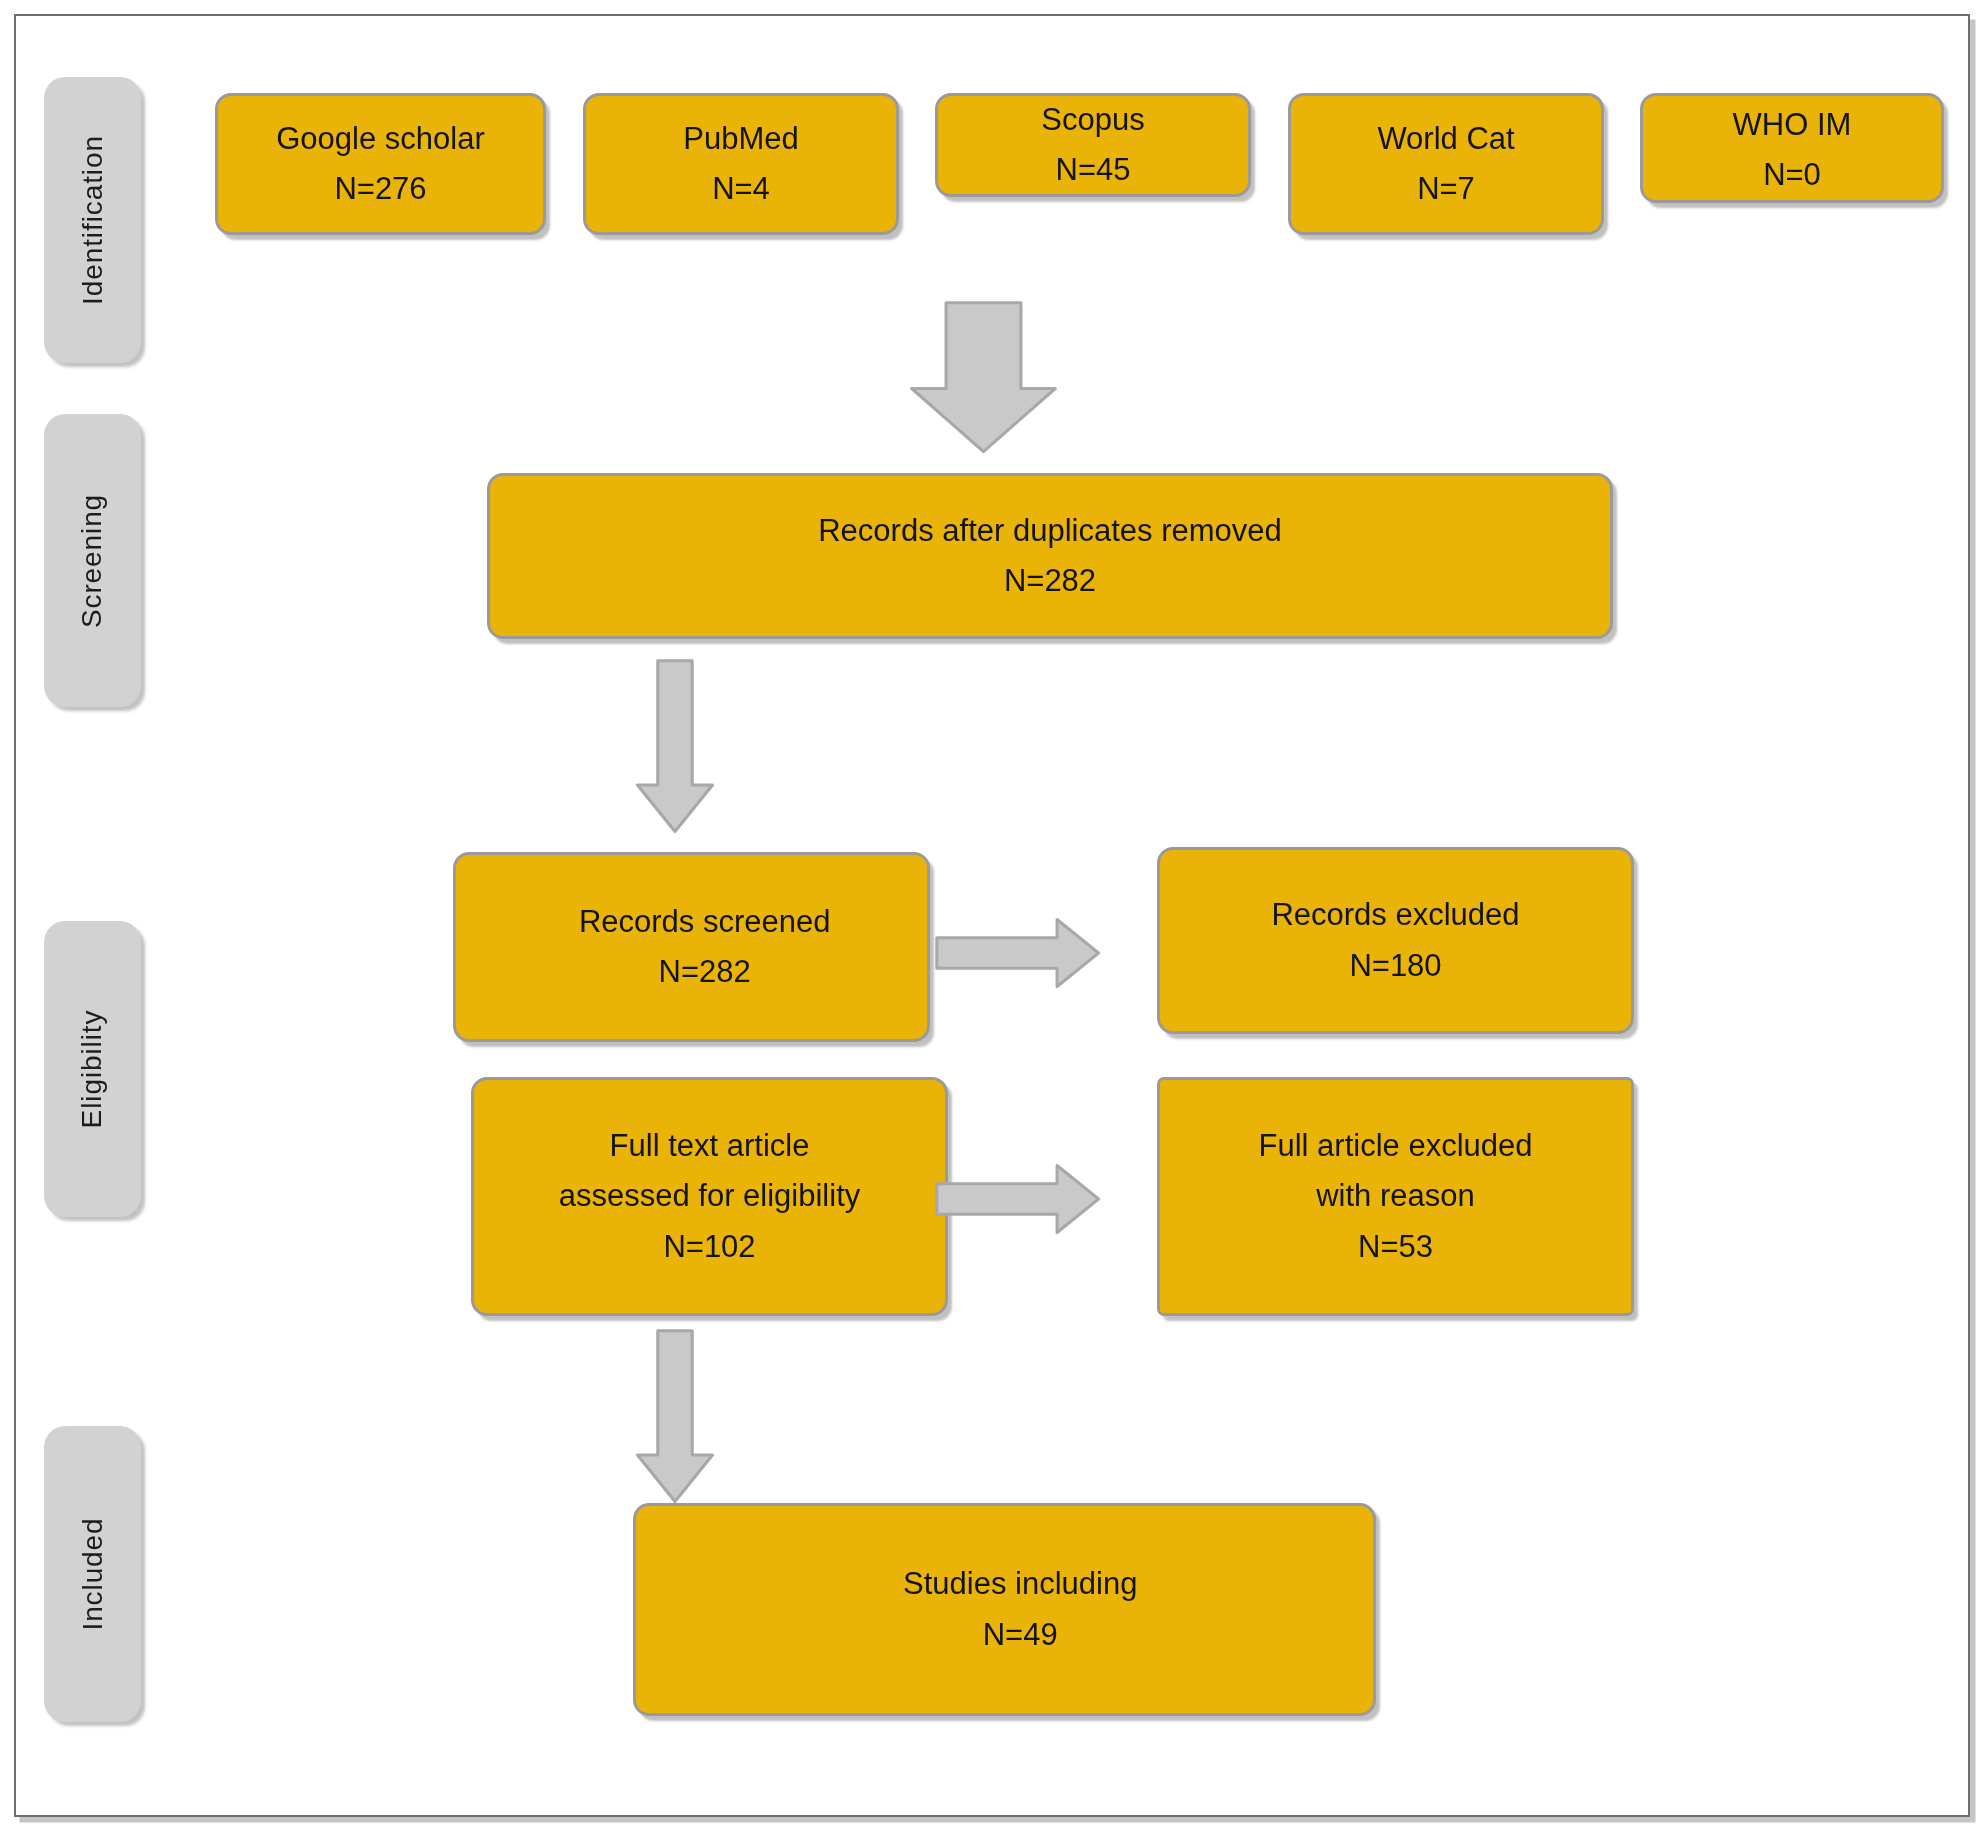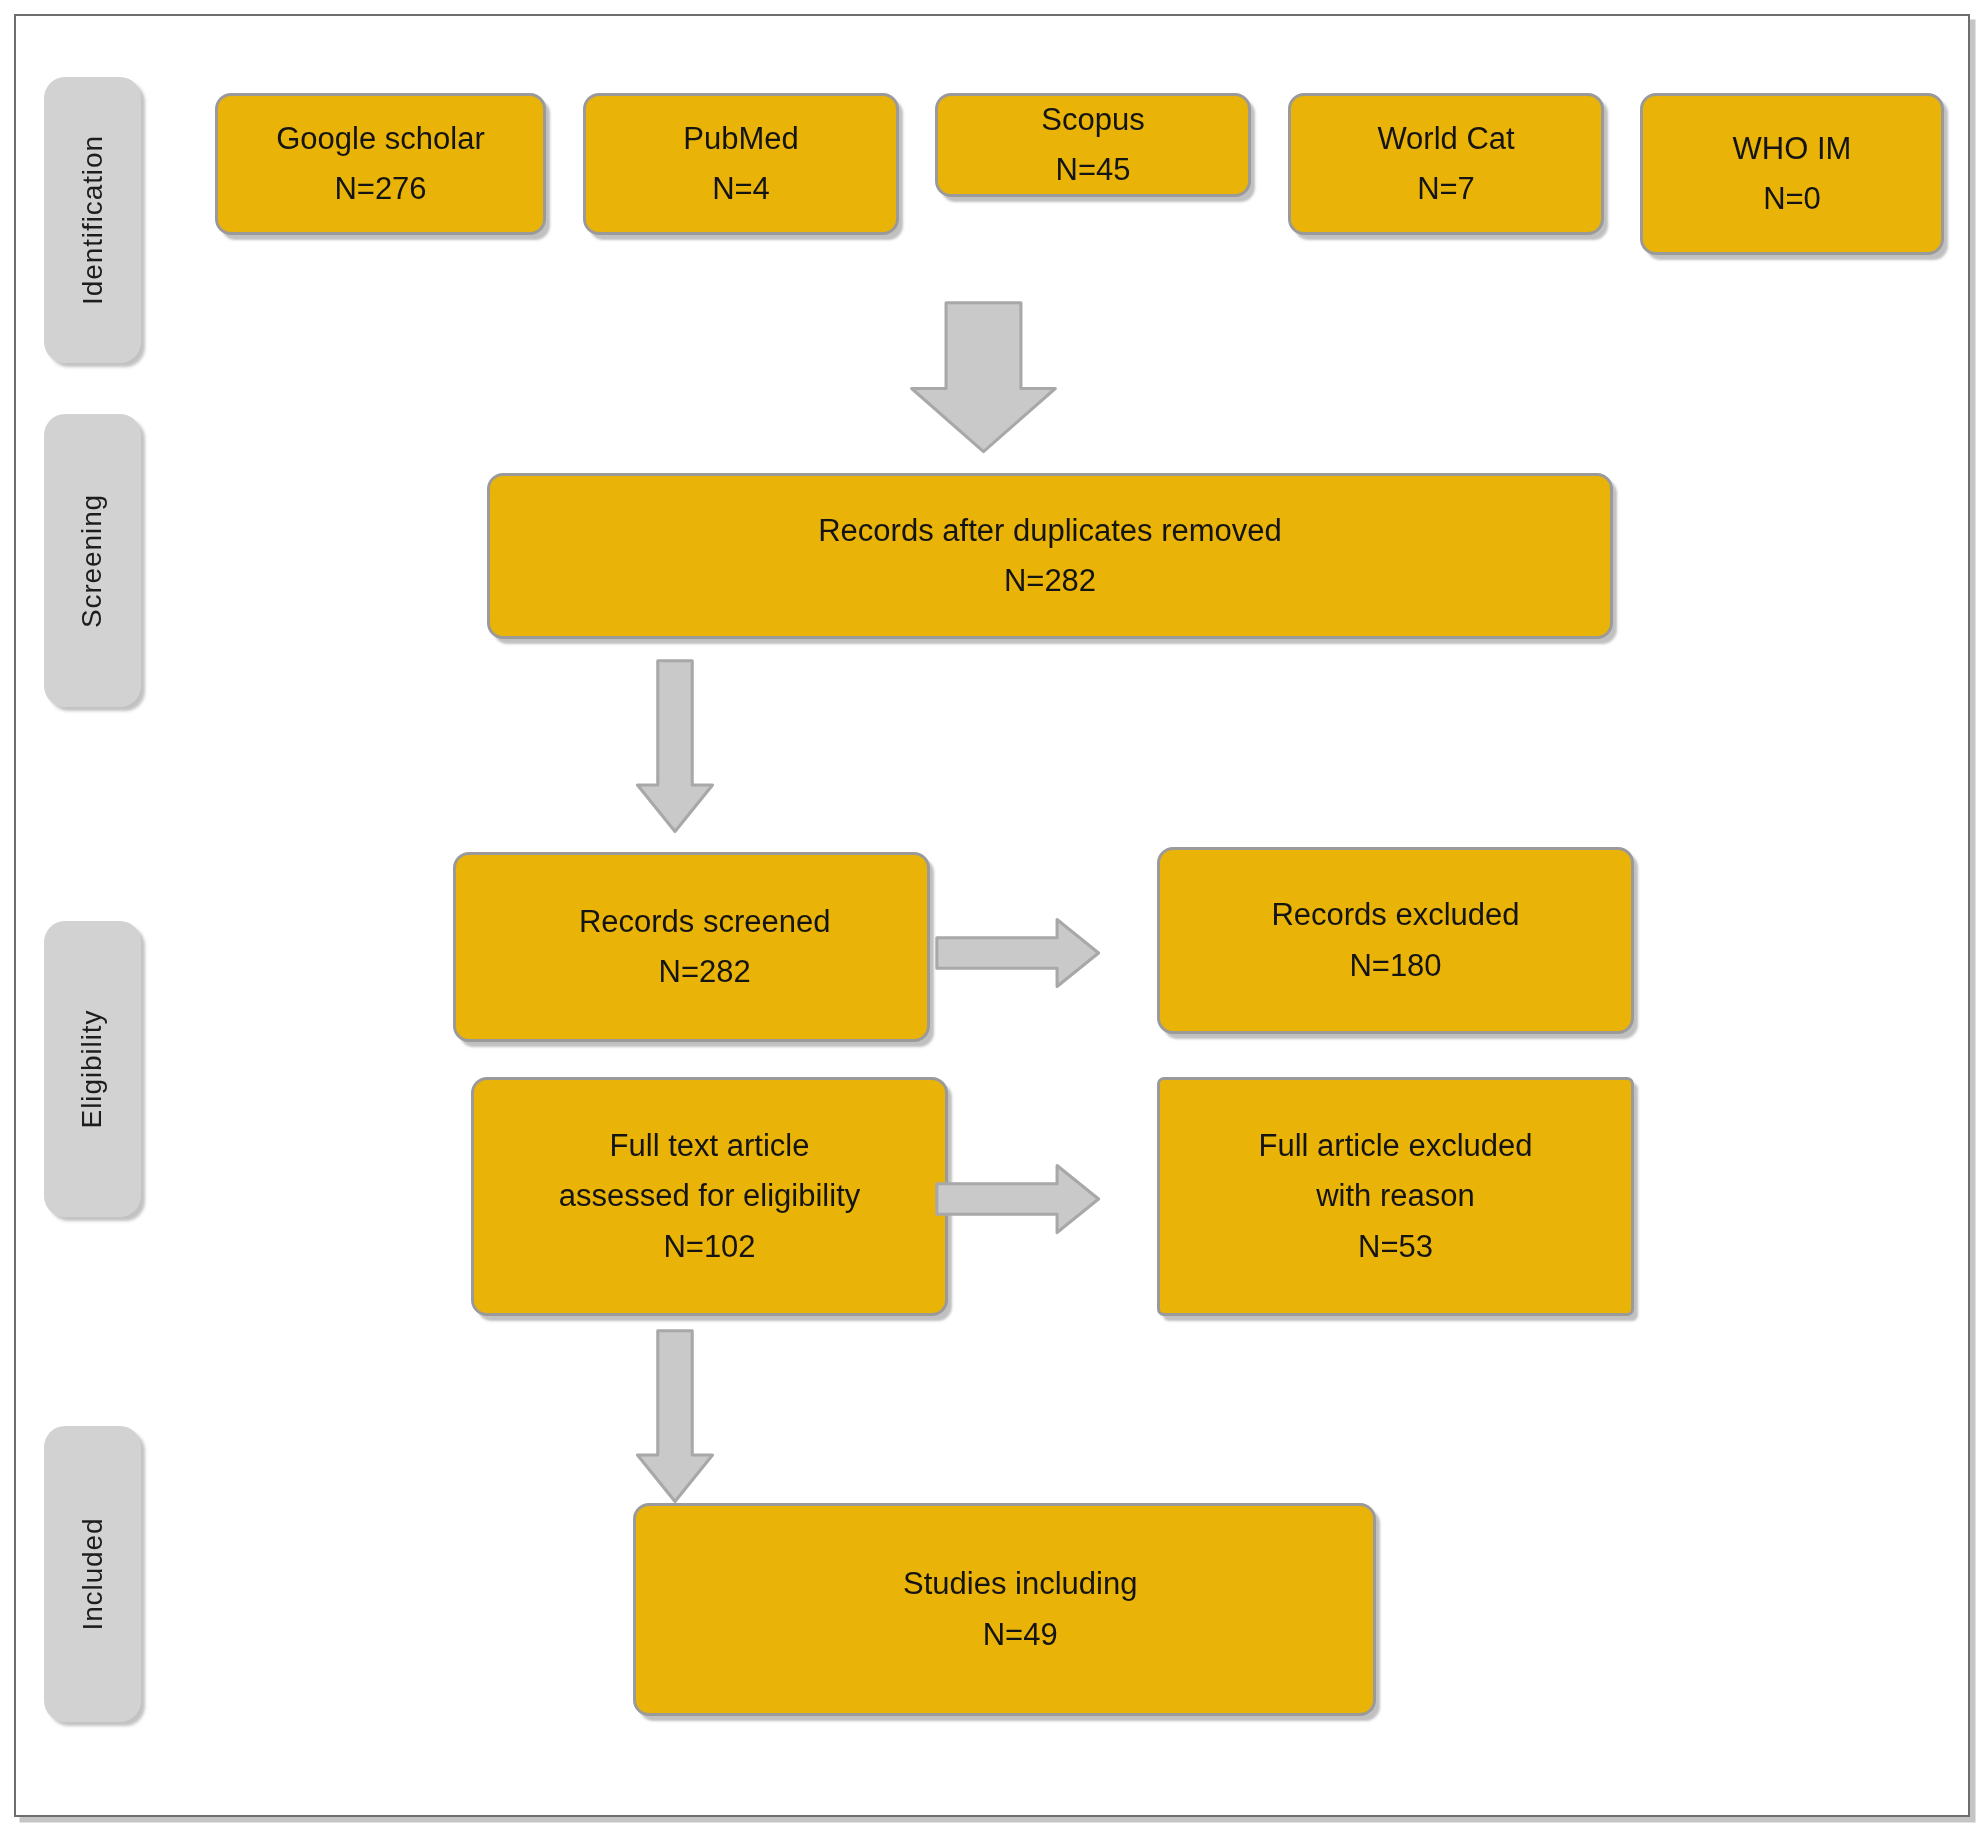--- a/index.html
+++ b/index.html
@@ -110,21 +110,21 @@
   <div class="flow-box" style="left:935px;top:93px;width:316px;height:104px;">
     <div class="line">Scopus</div>
     <div class="line">N=45</div>
   </div>
 
   <div class="flow-box" style="left:1288px;top:93px;width:316px;height:142px;">
     <div class="line">World Cat</div>
     <div class="line">N=7</div>
   </div>
 
-  <div class="flow-box" style="left:1640px;top:93px;width:304px;height:162px;">
+  <div class="flow-box" style="left:1640px;top:93px;width:304px;height:110px;justify-content:space-between;">
     <div class="line">WHO IM</div>
     <div class="line">N=0</div>
   </div>
 
   <div class="arrow" style="left:908px;top:301px;width:151px;height:153px;">
     <svg viewBox="0 0 246 250" preserveAspectRatio="none">
       <polygon points="62,3 184,3 184,143 240,143 123,246 6,143 62,143" fill="#c9c9c9" stroke="#a8a8a8" stroke-width="5" stroke-linejoin="round"></polygon>
     </svg>
   </div>
 

